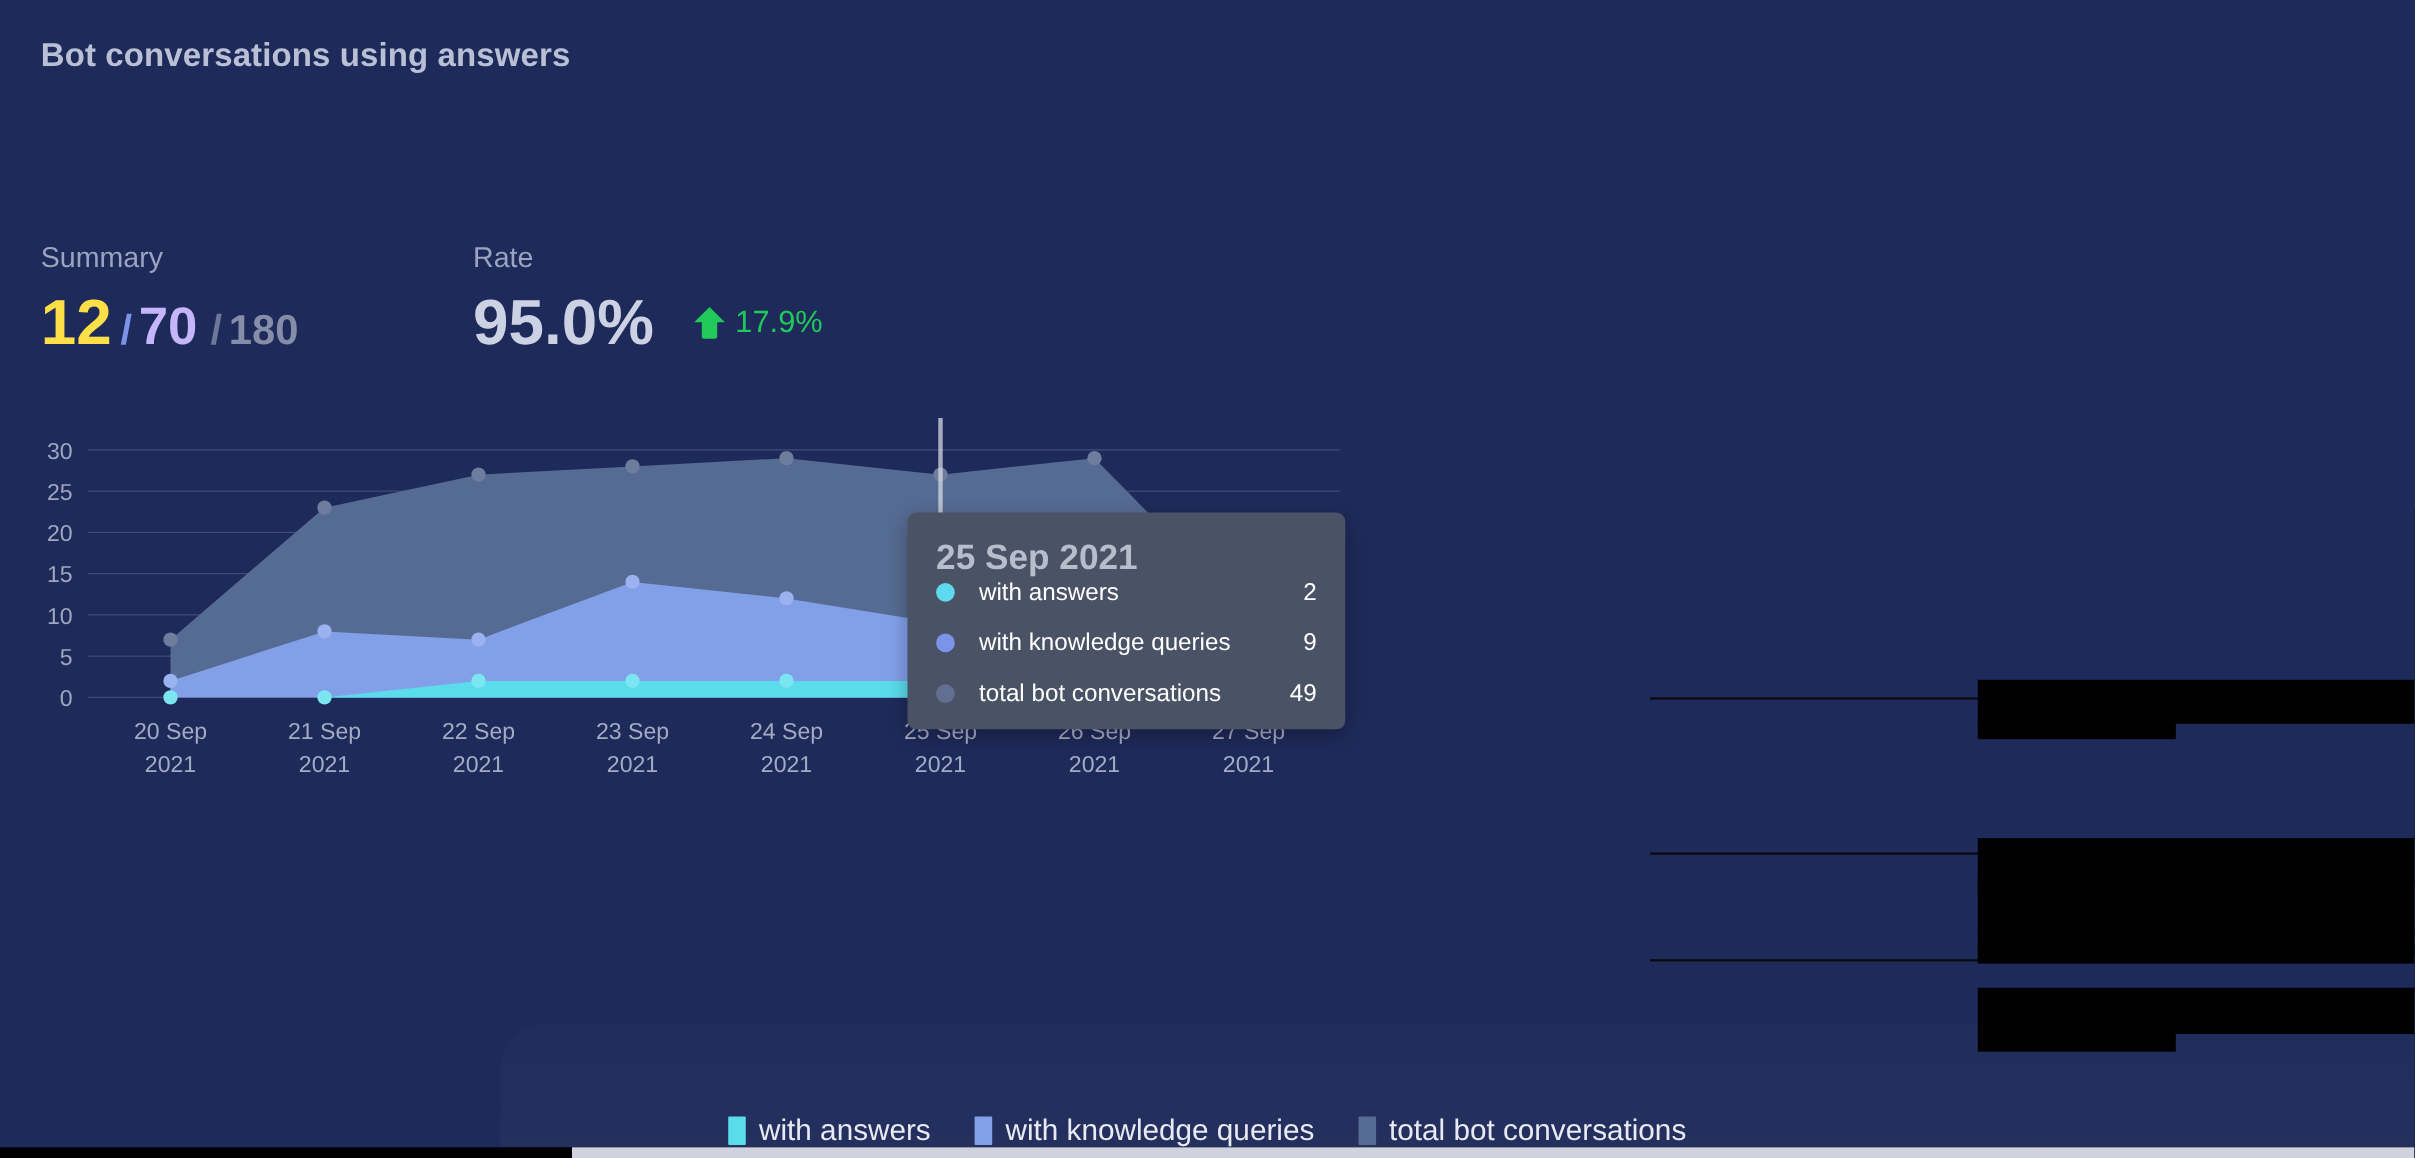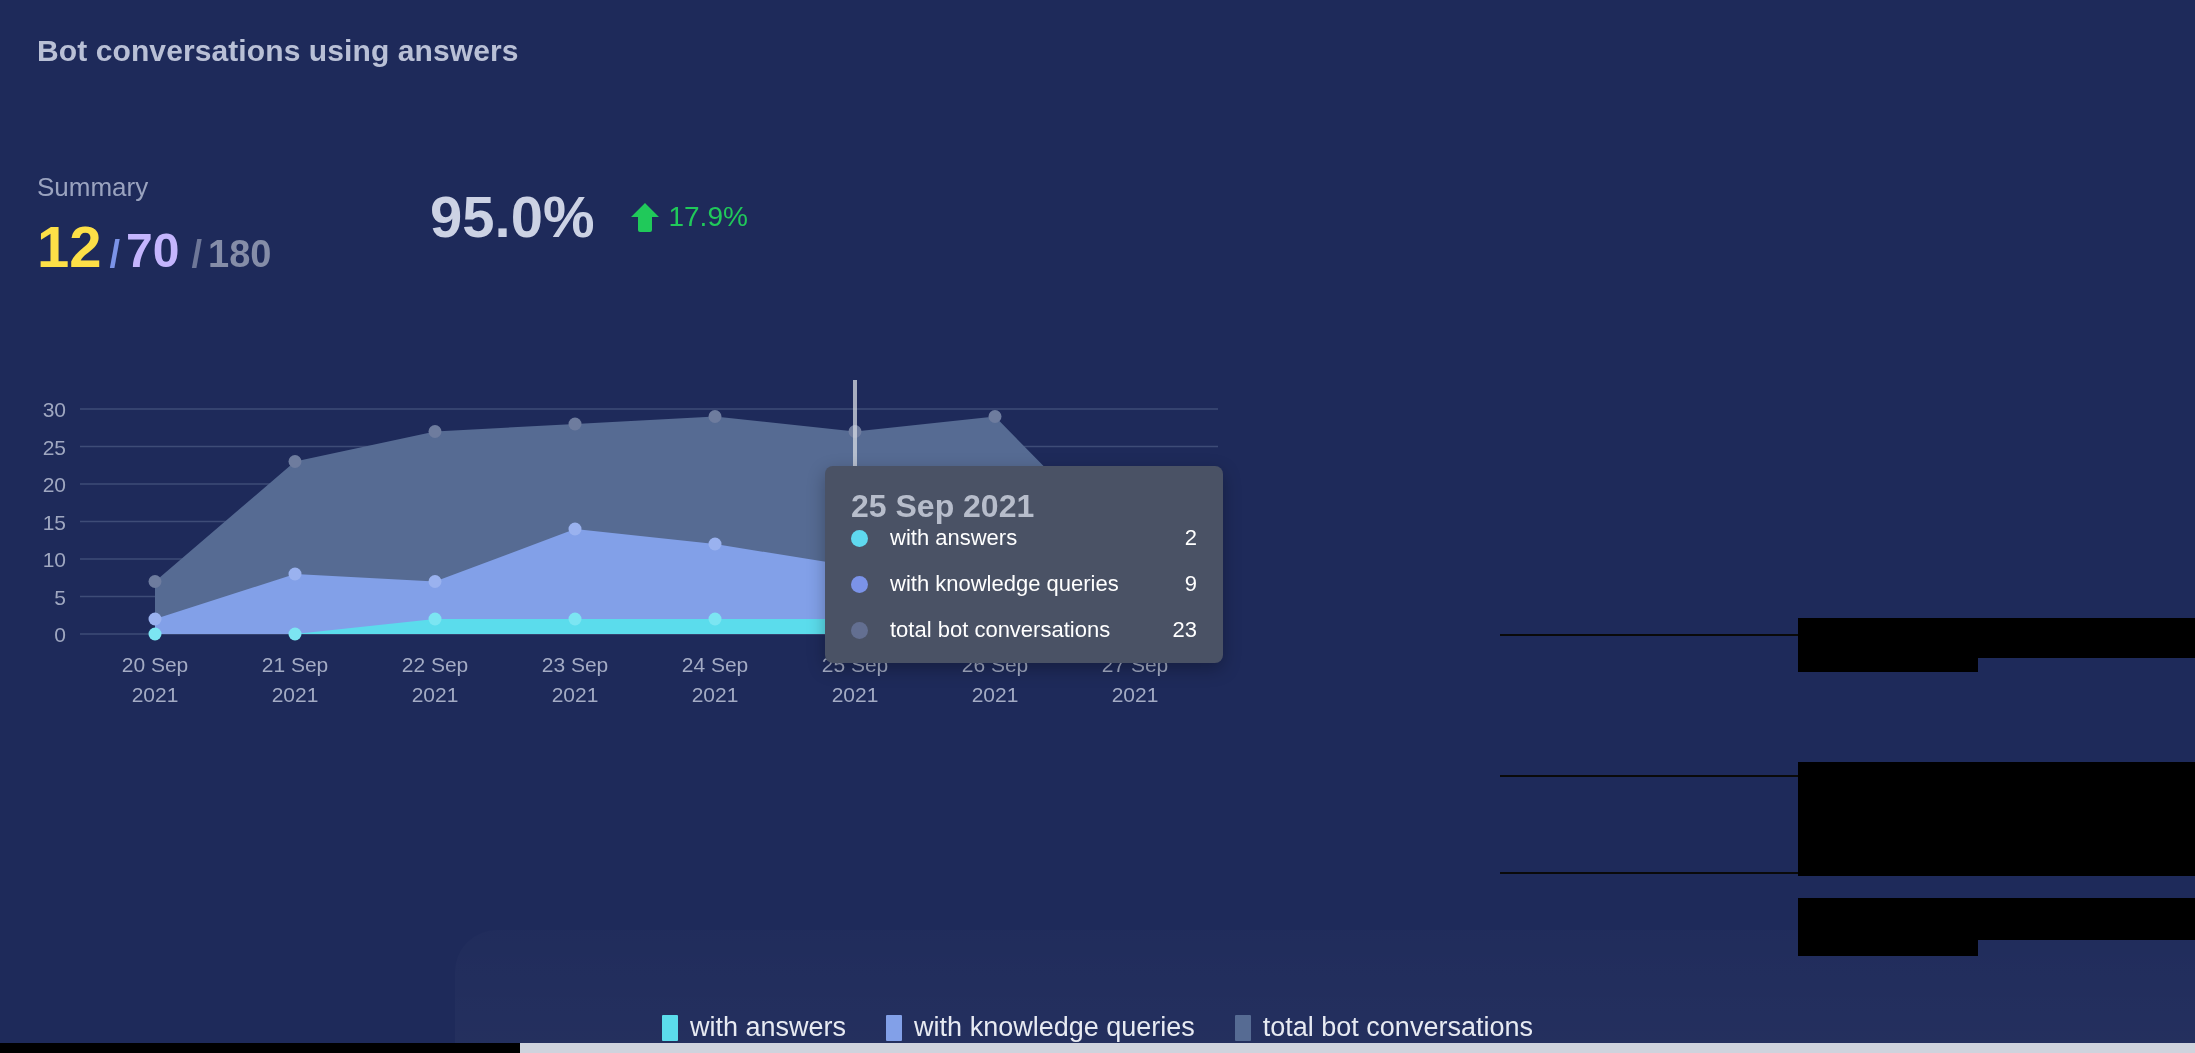--- a/index.html
+++ b/index.html
@@ -74,20 +74,21 @@
     top: 0;
   }
   .stat-block.summary { left: 0; }
   .stat-block.rate { left: 393px; }
 
   .stat-label {
     font-size: 26px;
     color: #9aa3bf;
     font-weight: 400;
     line-height: 30px;
+    margin-top: 47px;
   }
   .stat-value-row {
     margin-top: 16px;
     display: flex;
     align-items: baseline;
     white-space: nowrap;
   }
   .v-primary {
     font-size: 58px;
     font-weight: 700;
@@ -263,20 +264,21 @@
       <div class="stat-value-row">
         <span class="v-primary">12</span>
         <span class="v-sep1">/</span>
         <span class="v-secondary">70</span>
         <span class="v-sep2">/</span>
         <span class="v-tertiary">180</span>
       </div>
     </div>
 
     <div class="stat-block rate">
+      <div class="stat-label">Rate</div>
       <div class="stat-value-row">
         <span class="rate-value">95.0%</span>
         <span class="delta">
           <svg class="delta-arrow" viewBox="0 0 30 32">
             <path d="M15 2 L29 16 L22 16 L22 29 Q22 31 20 31 L10 31 Q8 31 8 29 L8 16 L1 16 Z" fill="#20c95a"></path>
           </svg>
           <span class="delta-text">17.9%</span>
         </span>
       </div>
     </div>
@@ -365,21 +367,21 @@
           <span class="tt-val">2</span>
         </div>
         <div class="tt-row">
           <span class="tt-dot" style="background: rgb(123, 147, 232);"></span>
           <span class="tt-name">with knowledge queries</span>
           <span class="tt-val">9</span>
         </div>
         <div class="tt-row">
           <span class="tt-dot" style="background: rgb(99, 111, 145);"></span>
           <span class="tt-name">total bot conversations</span>
-          <span class="tt-val">23</span>
+          <span class="tt-val">49</span>
         </div>
       </div>
   </div>
 
   <div id="legend">
       <div class="legend-item">
         <span class="legend-swatch" style="background: rgb(91, 220, 236);"></span>
         <span class="legend-text">with answers</span>
       </div>
       <div class="legend-item">

